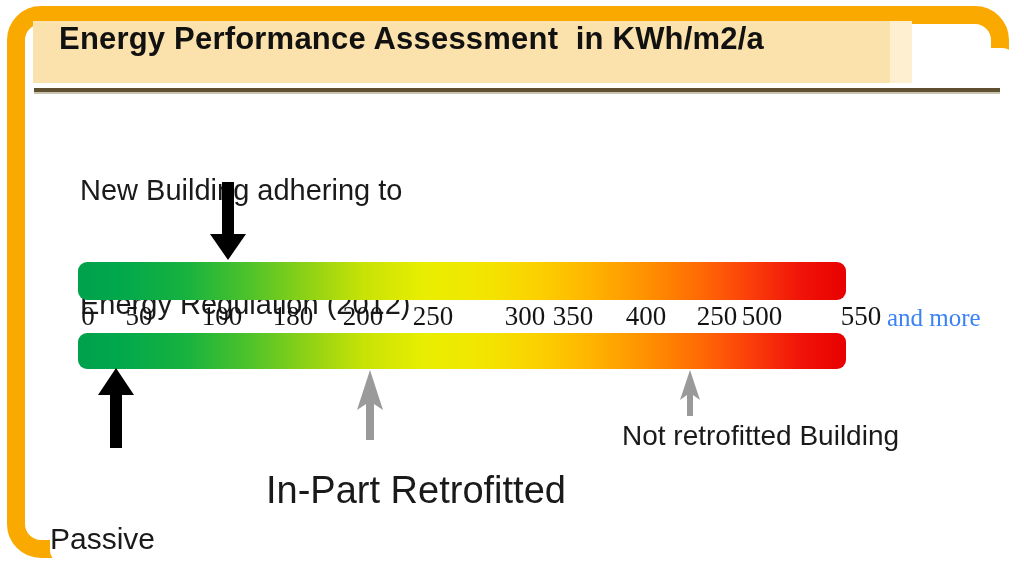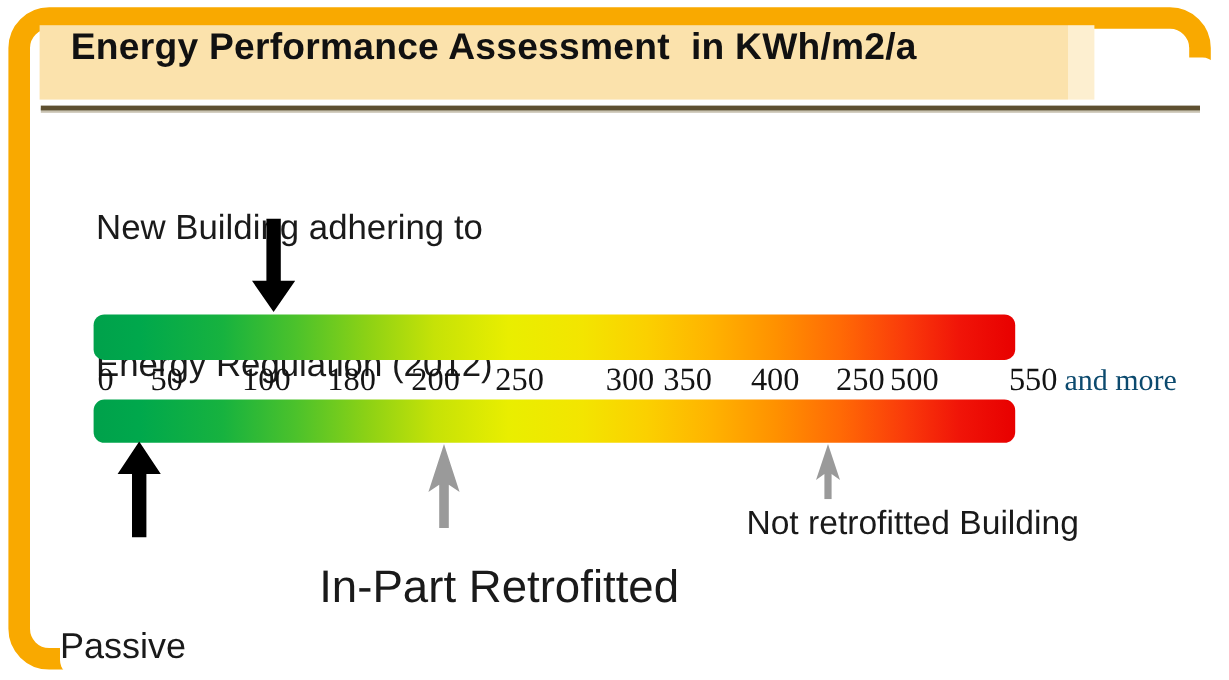--- a/index.html
+++ b/index.html
@@ -168,21 +168,21 @@
     color: #141414;
     transform: translateX(-50%);
     white-space: nowrap;
   }
   .tick-more {
     position: absolute;
     top: 3px;
     left: 887px;
     font-family: "Liberation Serif", serif;
     font-size: 25px;
-    color: #0c4a6e;
+    color: #3b82f6;
     white-space: nowrap;
   }
 
   
   .anno {
     position: absolute;
     font-family: "Liberation Sans", sans-serif;
     color: #1a1a1a;
     white-space: pre;
   }

